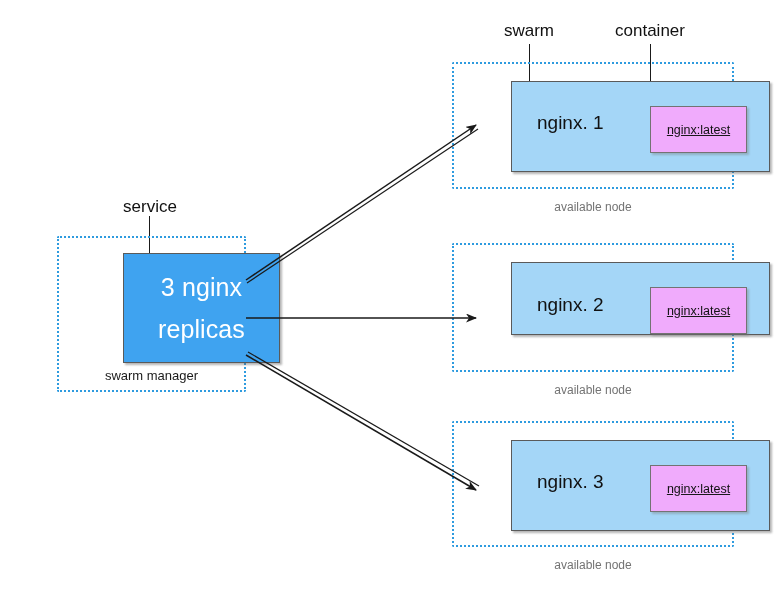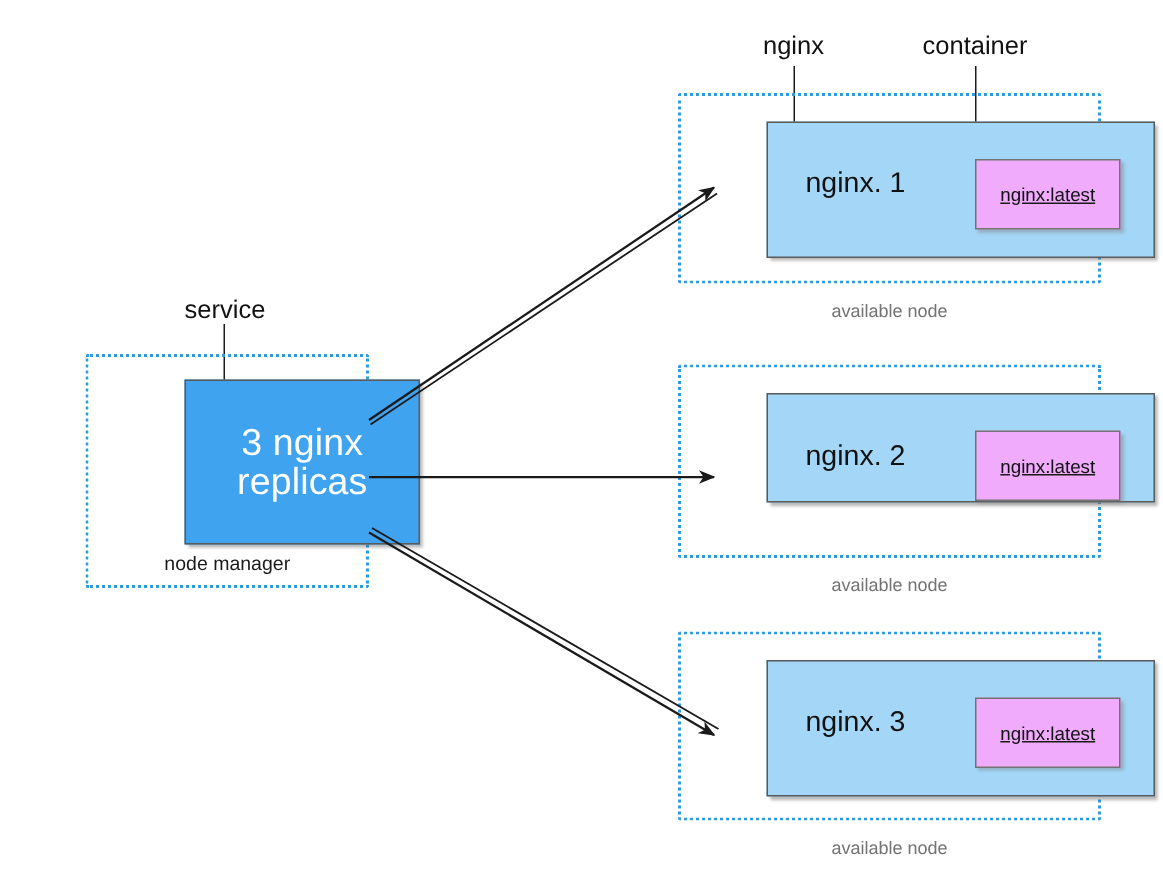--- a/index.html
+++ b/index.html
@@ -59,21 +59,21 @@
     display: flex;
     align-items: center;
     justify-content: center;
     text-decoration: underline;
   }
 
   
   .service-text {
     color: #ffffff;
     font-size: 25px;
-    line-height: 26px;
+    line-height: 42px;
     text-align: center;
     white-space: pre-line;
     letter-spacing: 0.1px;
   }
   .task-label {
     position: absolute;
     font-size: 19px;
     color: #111111;
     white-space: nowrap;
   }
@@ -128,23 +128,23 @@
   <div class="annot" style="left:110px; top:197px; width:80px;">service</div>
   <div class="leader" style="left:149px; top:216px; height:62px;"></div>
 
   <div class="dotted-box" style="left:57px; top:236px; width:189px; height:156px;"></div>
 
   <div class="blue-box service-box" style="left:75px; top:253px; width:157px; height:110px;">
     <div class="service-text">3 nginx
 replicas</div>
   </div>
 
-  <div class="inner-caption" style="left:57px; top:368px; width:189px;">node manager</div>
-
-  <div class="annot" style="left:489px; top:21px; width:80px;">nginx</div>
+  <div class="inner-caption" style="left:57px; top:368px; width:189px;">swarm manager</div>
+
+  <div class="annot" style="left:489px; top:21px; width:80px;">swarm</div>
   <div class="leader" style="left:529px; top:44px; height:82px;"></div>
 
   <div class="annot" style="left:600px; top:21px; width:100px;">container</div>
   <div class="leader" style="left:650px; top:44px; height:60px;"></div>
 
   <div class="dotted-box" style="left:452px; top:62px; width:282px; height:127px;"></div>
 
   <div class="blue-box task-box" style="left:463px; top:81px; width:259px; height:91px;">
     <div class="task-label" style="left:25px; top:30px;">nginx. 1</div>
     <div class="container-box" style="left:138px; top:24px; width:97px; height:47px;">

